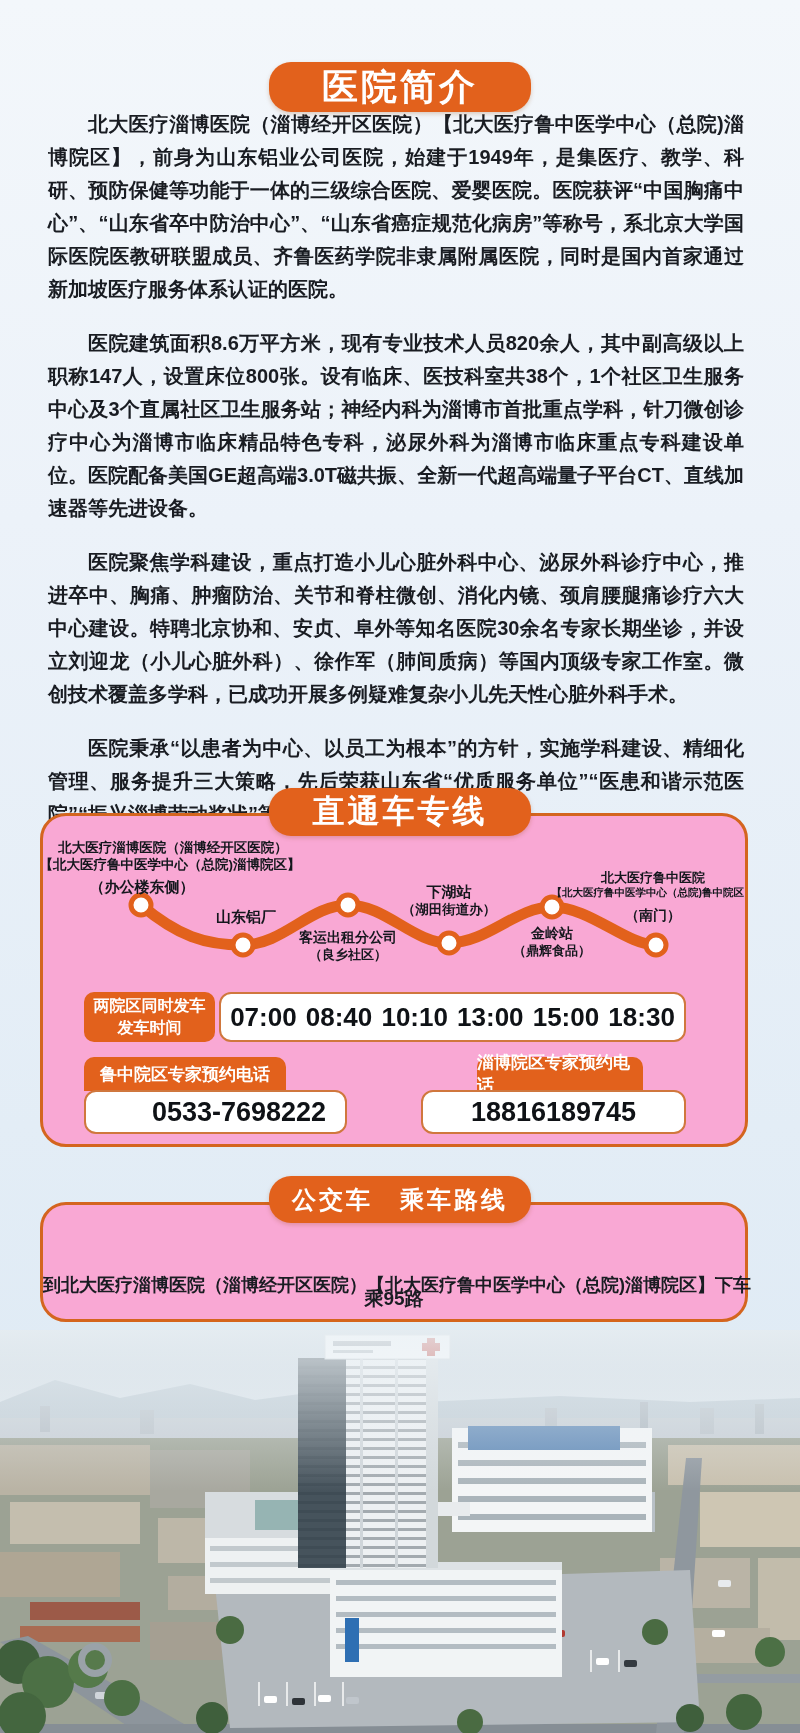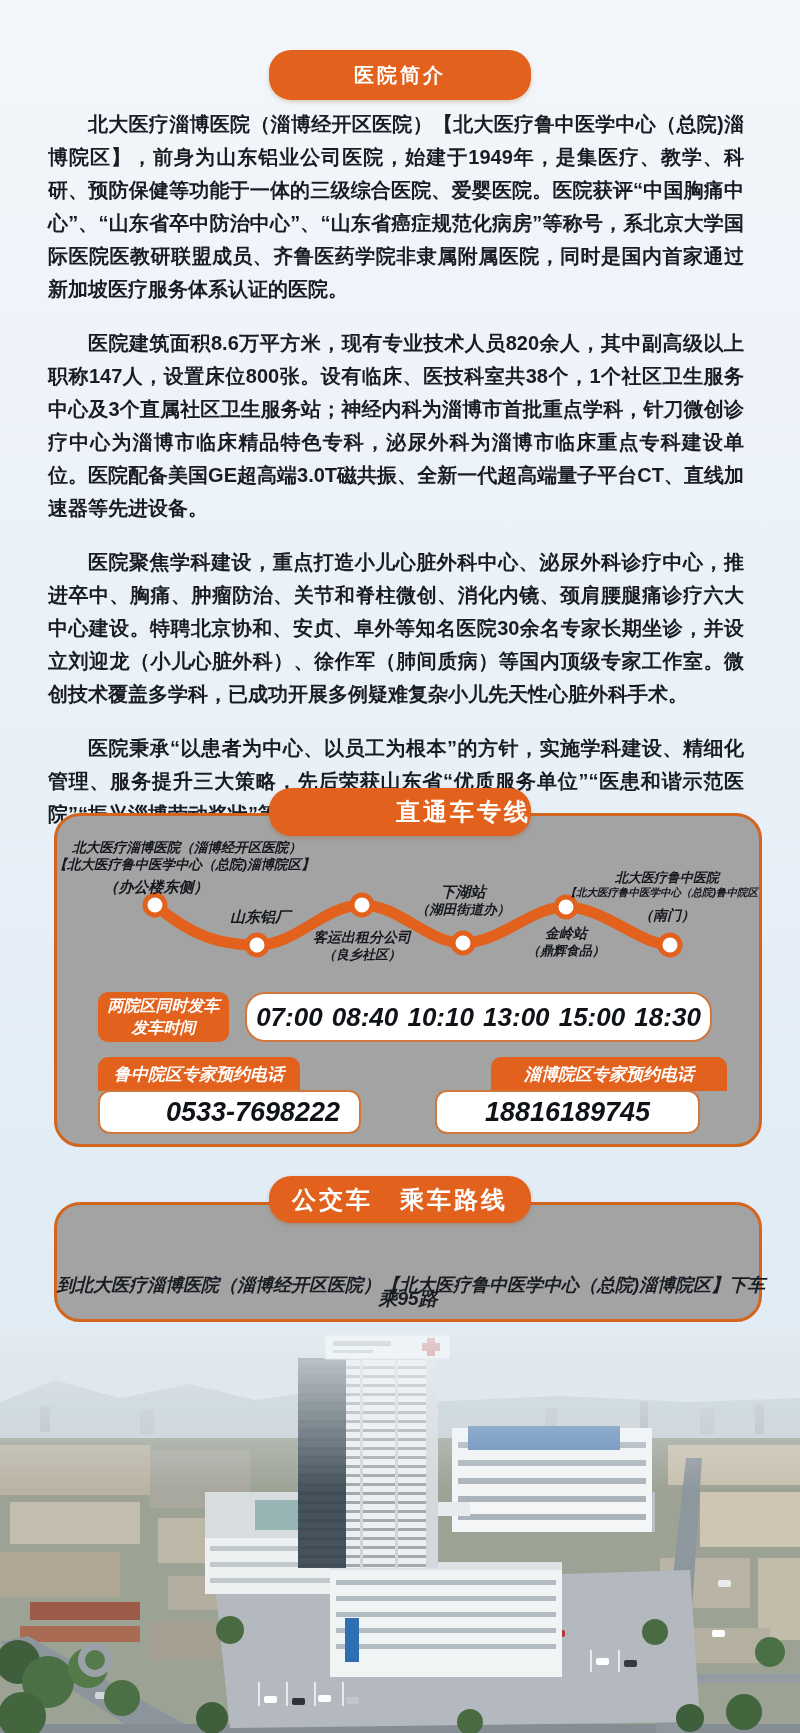--- a/index.html
+++ b/index.html
@@ -15,66 +15,65 @@
   .pill {
     position:absolute; left:269px; width:262px;
     background:#e2611c; color:#fff;
     font-weight:bold; text-align:center;
     border-radius:22px;
     display:flex; align-items:center; justify-content:center;
     letter-spacing:3px;
     z-index:3;
     box-shadow:0 2px 4px rgba(150,70,10,.25);
   }
-  .pill-intro   { top:50px;  height:50px; font-size:20px; }
-  .pill-shuttle { top:788px; height:48px; font-size:24px;justify-content:flex-end; }
+  .pill-intro   { top:62px;  height:50px; font-size:36px; }
+  .pill-shuttle { top:788px; height:48px; font-size:32px; }
   .pill-bus     { top:1176px;height:47px; font-size:24px; }
 
   .intro-text {
     position:absolute; left:48px; top:108px; width:704px;
     font-size:20px; line-height:33px; font-weight:bold;
     text-align:justify;
   }
   .intro-text p { text-indent:2em; margin:0 8px 21px 0; }
 
   .card {
-    position:absolute; left:54px; width:708px;
-    background:#a3a3a3;
+    position:absolute; left:40px; width:708px;
+    background:#f9a8d4;
     border:3px solid #d4651f;
     border-radius:26px;
     z-index:1;
-    font-style:italic;
   }
   .card-shuttle { top:813px;  height:334px; }
   .card-bus     { top:1202px; height:120px; }
 
   .route-svg { position:absolute; left:0; top:22px; width:702px; height:152px; }
   .route-svg text { font-family:inherit; font-weight:bold; fill:#14171d; }
 
   .dep-badge {
     position:absolute; left:41px; top:176px; width:131px; height:50px;
     background:#e2611c; border-radius:10px;
     color:#fff; font-weight:bold; font-size:16px; line-height:1.35;
     display:flex; flex-direction:column; align-items:center; justify-content:center;
     text-align:center;
   }
   .times-box {
     position:absolute; left:176px; top:176px; width:467px; height:50px;
-    background:#fff; border:2px solid #d0773d; border-radius:20px;
+    background:#fff; border:2px solid #d0773d; border-radius:12px;
     display:flex; align-items:center; justify-content:space-evenly;
-    font-size:26px; font-weight:bold; color:#0f1216;margin-left:12px;
+    font-size:26px; font-weight:bold; color:#0f1216;
   }
   .phone-label {
     position:absolute; top:241px; height:34px;
     background:#e2611c; border-radius:10px 10px 0 0;
     color:#fff; font-weight:bold; font-size:17px;
     display:flex; align-items:center; justify-content:center;
   }
   .phone-label-left  { left:41px;  width:202px; }
-  .phone-label-right { left:434px; width:236px; }
+  .phone-label-right { left:434px; width:166px; }
   .phone-box {
     position:absolute; top:274px; height:44px;
     background:#fff; border:2px solid #d0773d; border-radius:12px;
     display:flex; align-items:center; justify-content:center;
     font-size:27px; font-weight:bold; color:#0f1216;
   }
   .phone-box-left  { left:41px;  width:263px;padding-left:47px; }
   .phone-box-right { left:378px; width:265px;justify-content:center; }
 
   .bus-line1 { position:absolute; left:0; top:36px; width:100%; text-align:center;

